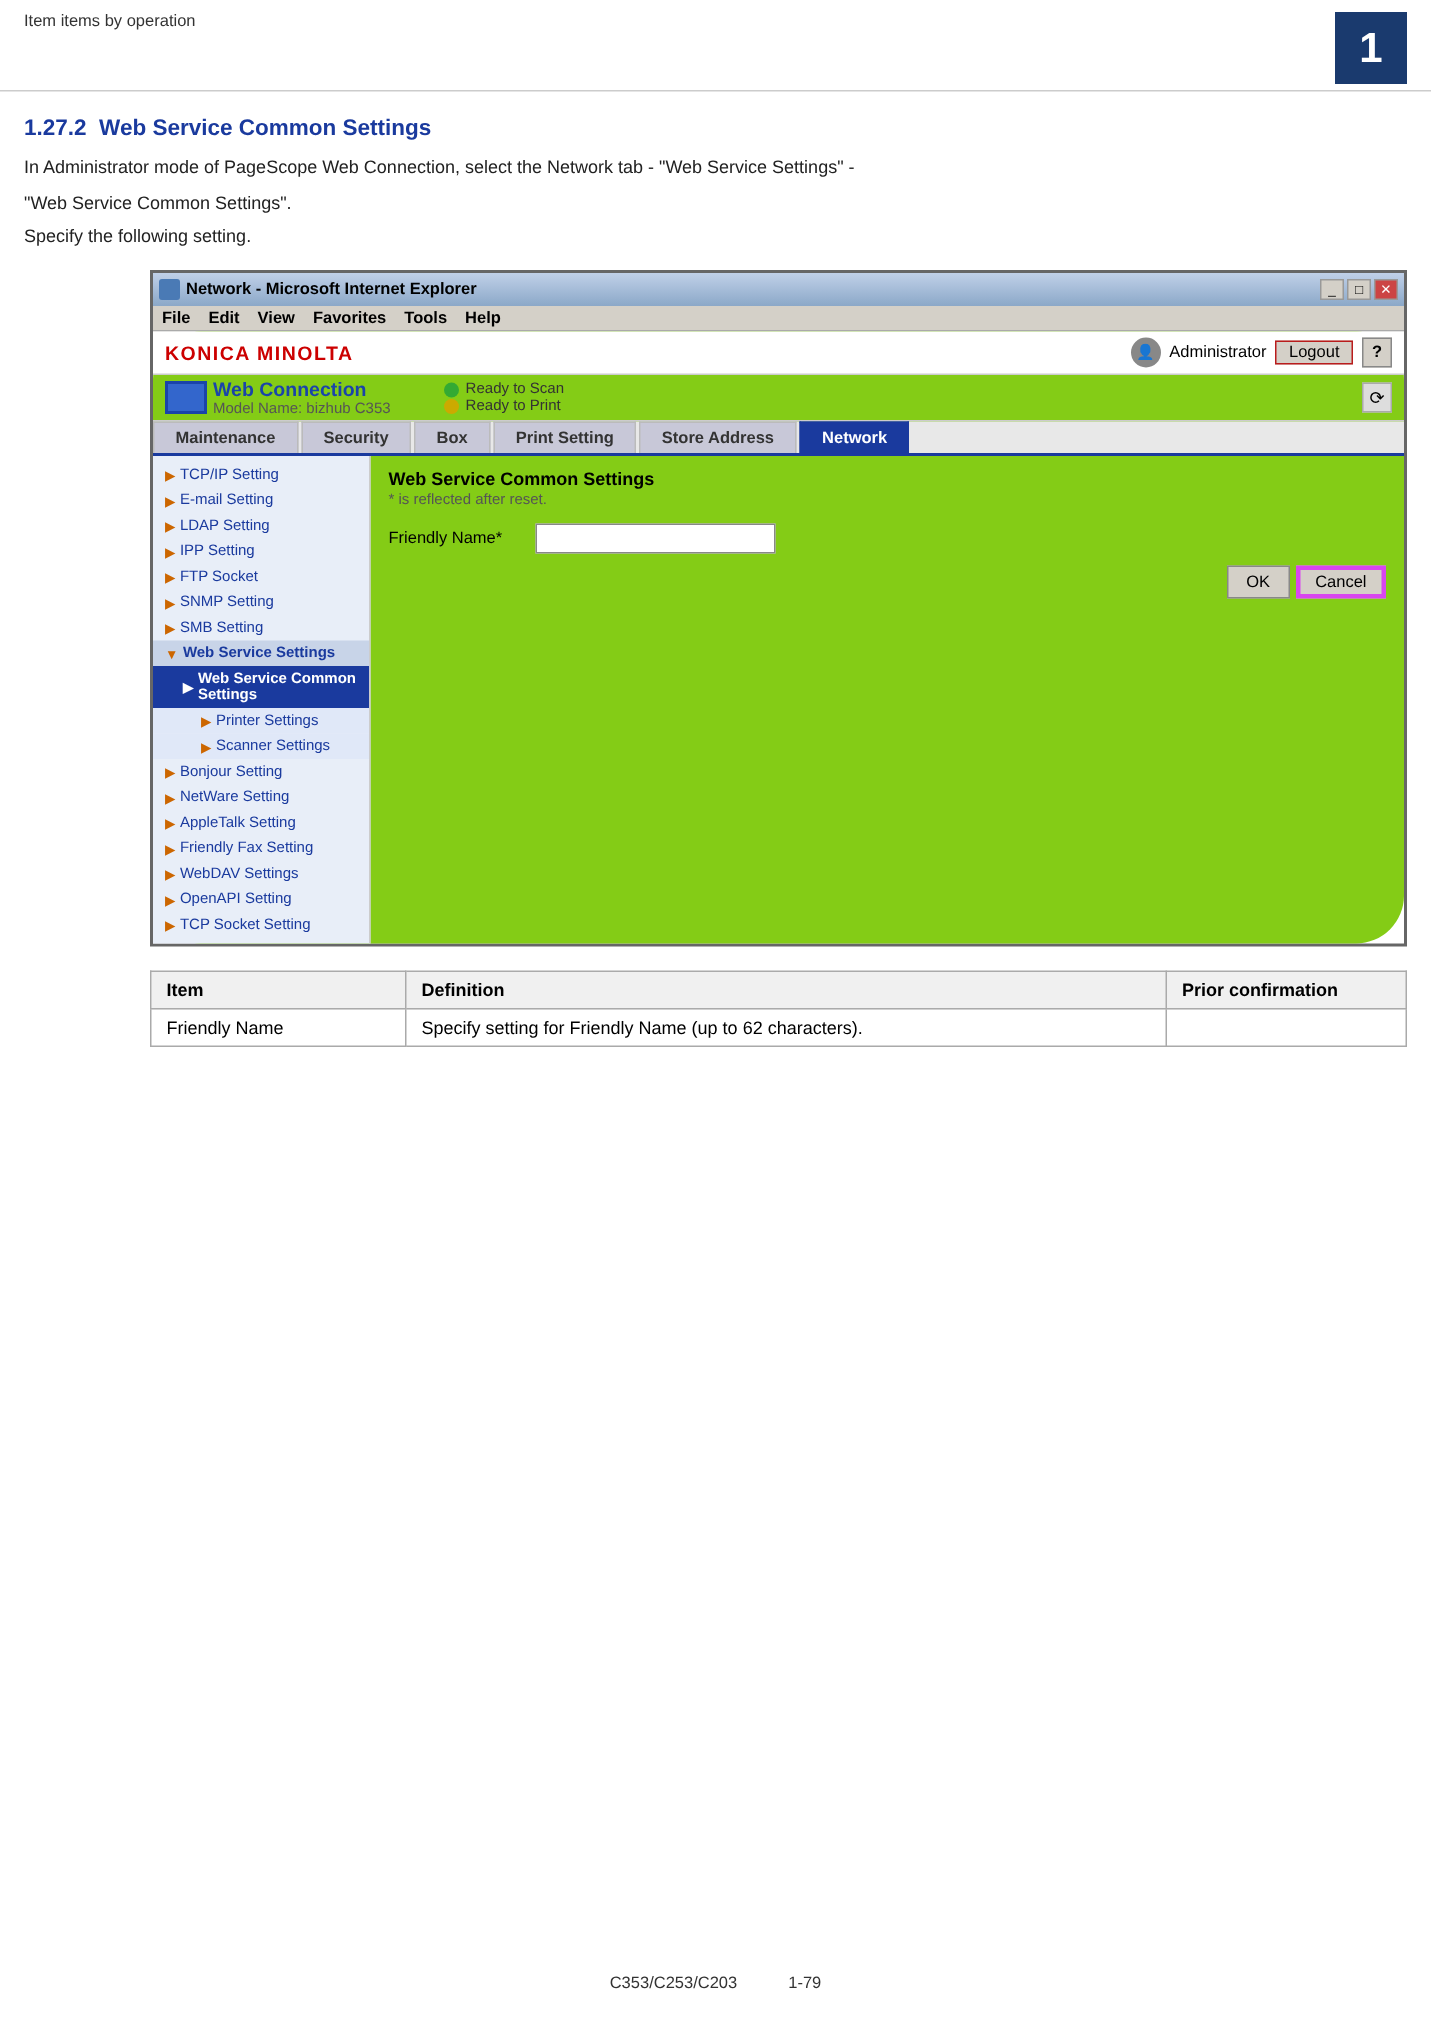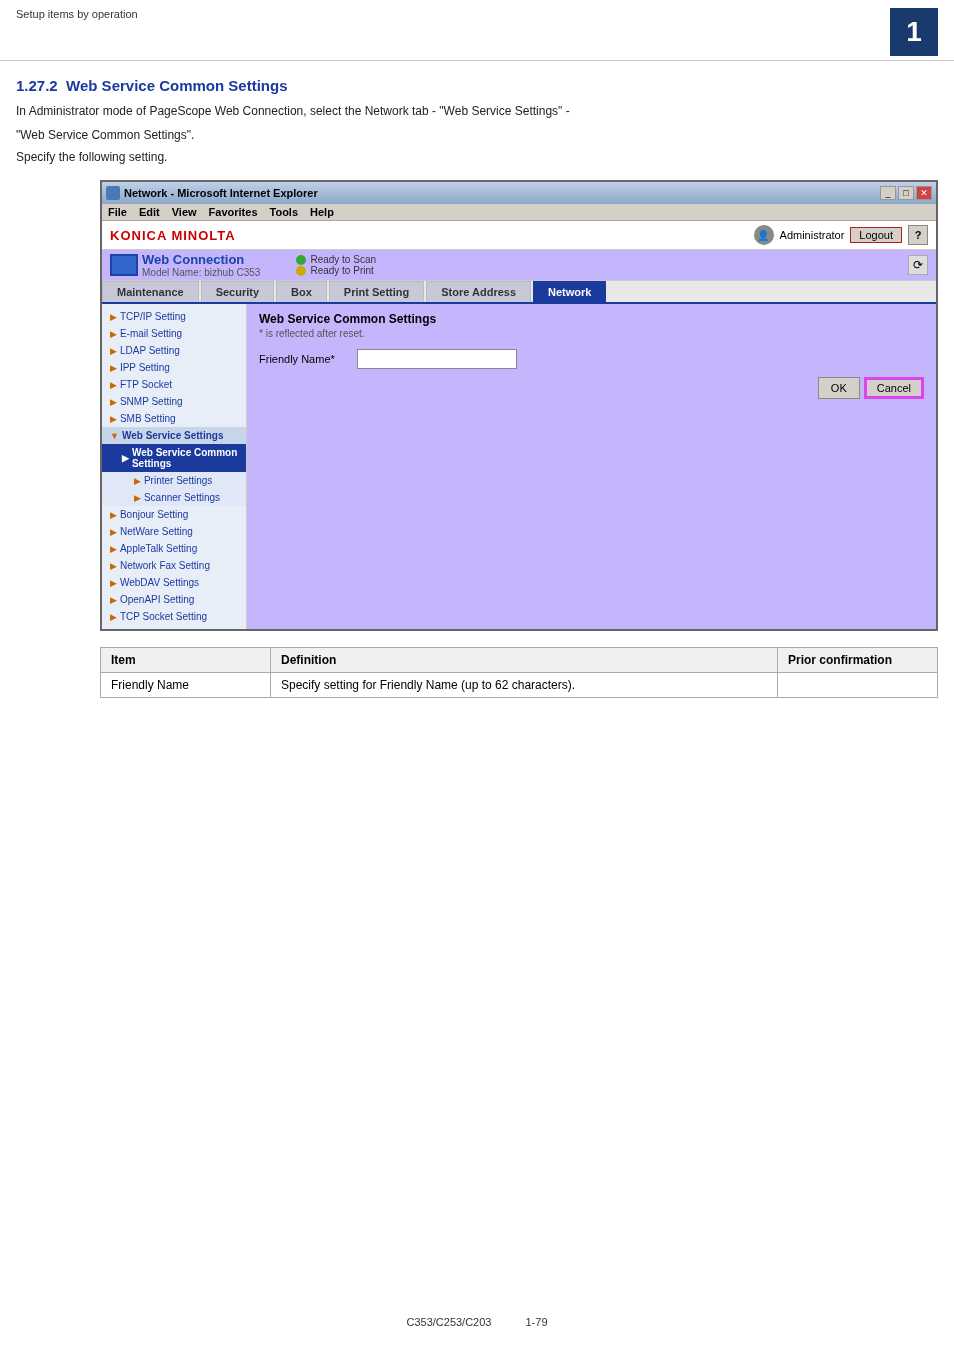--- a/index.html
+++ b/index.html
@@ -110,21 +110,22 @@
       padding: 2px 6px;
       font-size: 11px;
       display: flex;
       gap: 12px;
       border-bottom: 1px solid #aaa;
     }
     .browser-menubar span { cursor: pointer; color: #000; font-weight: bold; }
 
     
     .app-area {
-      background: #c4b5fd;
+      background: #84cc16;
+      border-radius: 32px;
     }
     .app-header {
       display: flex;
       align-items: center;
       justify-content: space-between;
       padding: 4px 8px;
       border-bottom: 1px solid #ccc;
       background: #fff;
     }
     .app-logo {
@@ -384,21 +385,21 @@
       align-items: center;
       font-size: 11px;
       color: #333;
       gap: 34px;
     }
   </style>
 </head>
 <body>
 
 <div class="page-header">
-  <span class="page-header-text">Setup items by operation</span>
+  <span class="page-header-text">Item items by operation</span>
   <div class="page-number-box">1</div>
 </div>
 
 <div class="section-heading">
   <div class="section-title">
     <span>1.27.2</span>&nbsp;&nbsp;<span>Web Service Common Settings</span>
   </div>
   <div class="section-desc">In Administrator mode of PageScope Web Connection, select the Network tab - "Web Service Settings" -</div>
   <div class="section-desc">"Web Service Common Settings".</div>
   <div class="section-specify">Specify the following setting.</div>
@@ -525,21 +526,21 @@
         <div class="sidebar-item">
           <span class="sidebar-arrow">▶</span>
           <span>NetWare Setting</span>
         </div>
         <div class="sidebar-item">
           <span class="sidebar-arrow">▶</span>
           <span>AppleTalk Setting</span>
         </div>
         <div class="sidebar-item">
           <span class="sidebar-arrow">▶</span>
-          <span>Network Fax Setting</span>
+          <span>Friendly Fax Setting</span>
         </div>
         <div class="sidebar-item">
           <span class="sidebar-arrow">▶</span>
           <span>WebDAV Settings</span>
         </div>
         <div class="sidebar-item">
           <span class="sidebar-arrow">▶</span>
           <span>OpenAPI Setting</span>
         </div>
         <div class="sidebar-item">

